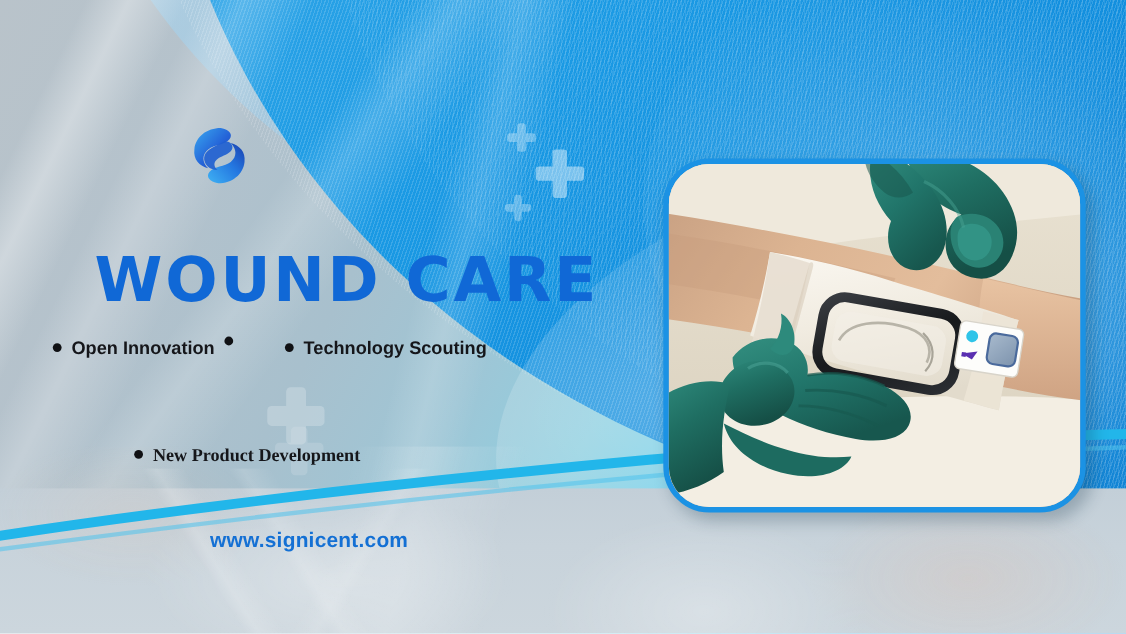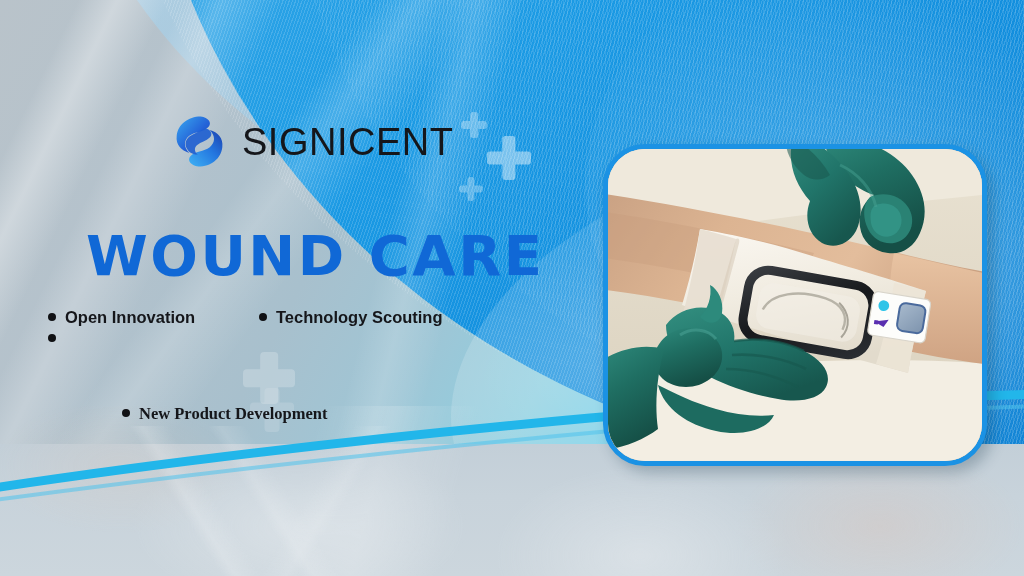--- a/index.html
+++ b/index.html
@@ -151,21 +151,21 @@
   .headline{
     position:absolute;left:86px;top:228px;
     font-size:56px;font-weight:bold;letter-spacing:2.5px;
     color:#1068d6;line-height:1;white-space:nowrap;
     font-family:"DejaVu Sans", sans-serif;
   }
 
   
   .bullets{position:absolute;left:48px;top:308px;width:520px;}
   .bul-cols{display:flex;gap:16px;}
-  .bul-col{display:flex;flex-direction:column;gap:9px;}
+  .bul-col{display:flex;gap:9px;}
   .bul-col.left{width:195px;}
   .bul{
     display:flex;align-items:baseline;gap:9px;
     font-size:16.5px;font-weight:bold;color:#15161a;
     white-space:nowrap;line-height:1.18;
     font-family:"Liberation Sans", sans-serif;
   }
   .dot{
     width:8px;height:8px;border-radius:50%;
     background:#101114;flex:0 0 auto;position:relative;top:-2px;
@@ -245,21 +245,20 @@
           </linearGradient>
         </defs>
         <path d="M52 6 C30 6 12 20 10 40 C8 56 18 66 32 70 C22 60 22 48 32 40
                  C42 32 58 34 66 24 C72 17 66 8 52 6 Z" fill="url(#lgA)"></path>
         <path d="M48 94 C70 94 88 80 90 60 C92 44 82 34 68 30 C78 40 78 52 68 60
                  C58 68 42 66 34 76 C28 83 34 92 48 94 Z" fill="url(#lgB)"></path>
         <path d="M58 27 C48 33 40 36 33 41 C24 48 23 58 31 67 C35 71 41 73 47 73
                  C41 68 40 61 46 56 C52 51 62 49 68 43 C73 38 71 31 64 28 Z" fill="#1f5fd0" opacity=".92"></path>
       </svg>
     </span>
-    <span class="logo-word">SIGNICENT</span>
   </div>
 
   <div class="headline">WOUND CARE</div>
 
   <div class="bullets">
     <div class="bul-cols">
       <div class="bul-col left">
         <div class="bul">
           <span class="dot"></span>
           <span>Open Innovation</span>
@@ -275,20 +274,21 @@
         </div>
       </div>
     </div>
   </div>
 
   <div class="bul-center">
     <span class="dot"></span>
     <span>New Product Development</span>
   </div>
 
+  <div class="website">www.signicent.com</div>
 
   <div class="photo-card">
     <div class="photo">
       <svg viewBox="0 0 374 312" preserveAspectRatio="xMidYMid slice" aria-hidden="true">
         <defs>
           <linearGradient id="bedg" x1="0" y1="0" x2="0" y2="1">
             <stop offset="0%" stop-color="#e9e2d2"></stop>
             <stop offset="100%" stop-color="#d9d0bd"></stop>
           </linearGradient>
           <linearGradient id="skin1" x1="0" y1="0" x2="1" y2="0.3">

